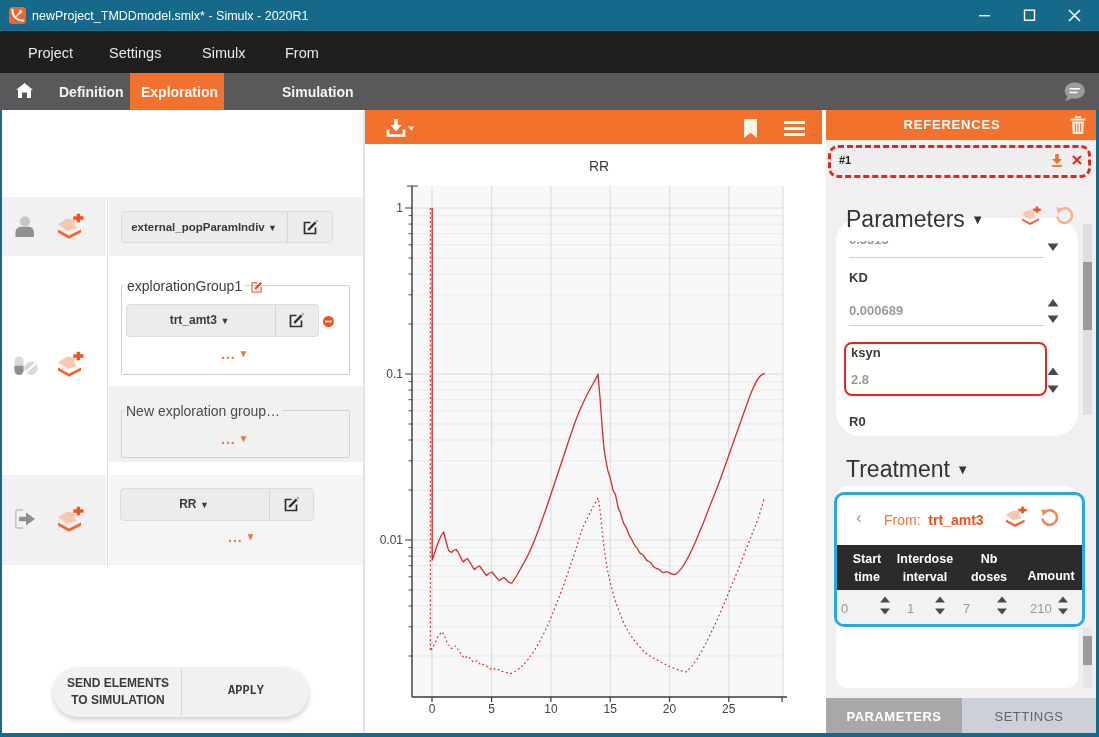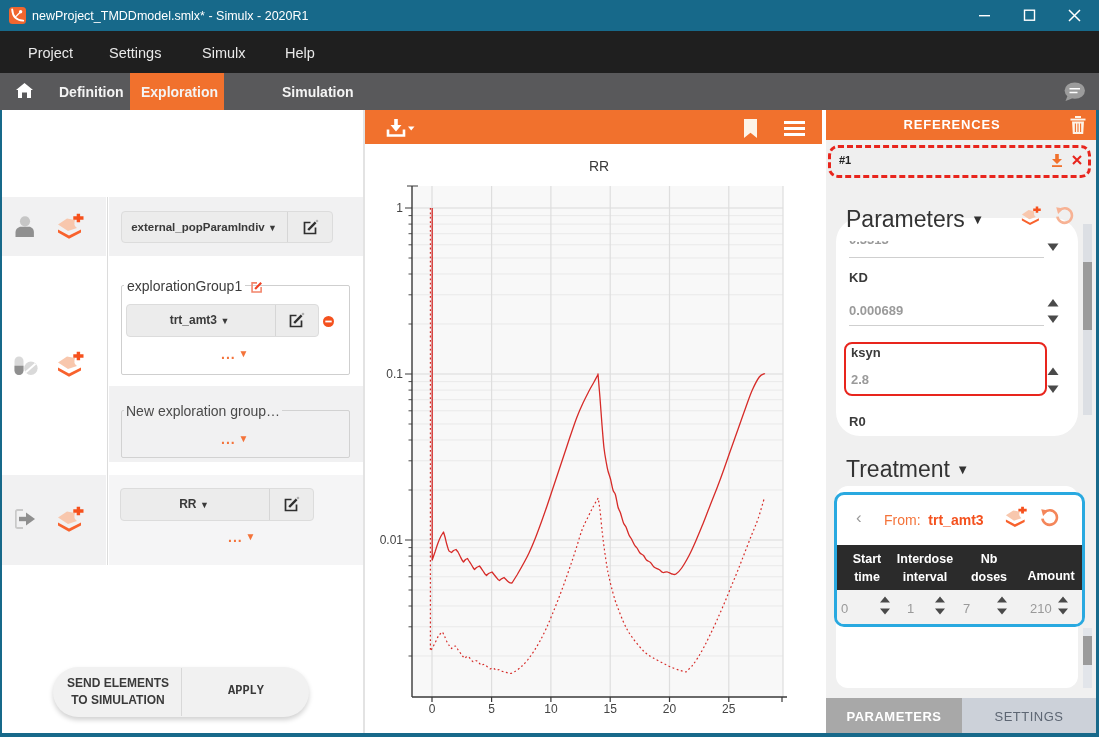--- a/index.html
+++ b/index.html
@@ -36,21 +36,21 @@
 
 <svg class="abs" style="left:960px; top:0;" width="139" height="31" viewBox="0 0 139 31">
   <path d="M19,15.7 H30" stroke="#fff" stroke-width="1.4"></path>
   <rect x="64.5" y="10.2" width="10" height="10" fill="none" stroke="#fff" stroke-width="1.4"></rect>
   <path d="M109,10 L120,21 M120,10 L109,21" stroke="#fff" stroke-width="1.5"></path>
 </svg>
 
 <div class="menuitem" style="left:28px;">Project</div>
 <div class="menuitem" style="left:109px;">Settings</div>
 <div class="menuitem" style="left:202px;">Simulx</div>
-<div class="menuitem" style="left:285px;">Help</div>
+<div class="menuitem" style="left:285px;">From</div>
 
 <svg class="abs" style="left:16px; top:83px;" width="17" height="16" viewBox="0 0 17 16">
   <path d="M8.5,0 L17,7 L15,7 L15,15 L11,15 L11,9.5 L6,9.5 L6,15 L2,15 L2,7 L0,7 Z" fill="#fff"></path>
 </svg>
 <div class="abs" style="left:130px; top:73px; width:94px; height:37px; background:#f1712d;"></div>
 <div class="tabtxt" style="left:59px;">Definition</div>
 <div class="tabtxt" style="left:141px;">Exploration</div>
 <div class="tabtxt" style="left:238px;margin-left:44px;">Simulation</div>
 <svg class="abs" style="left:1063px; top:82px;" width="23" height="20" viewBox="0 0 23 20">
   <ellipse cx="11.8" cy="8.6" rx="10.2" ry="8.2" fill="#9c9c9c"></ellipse>

